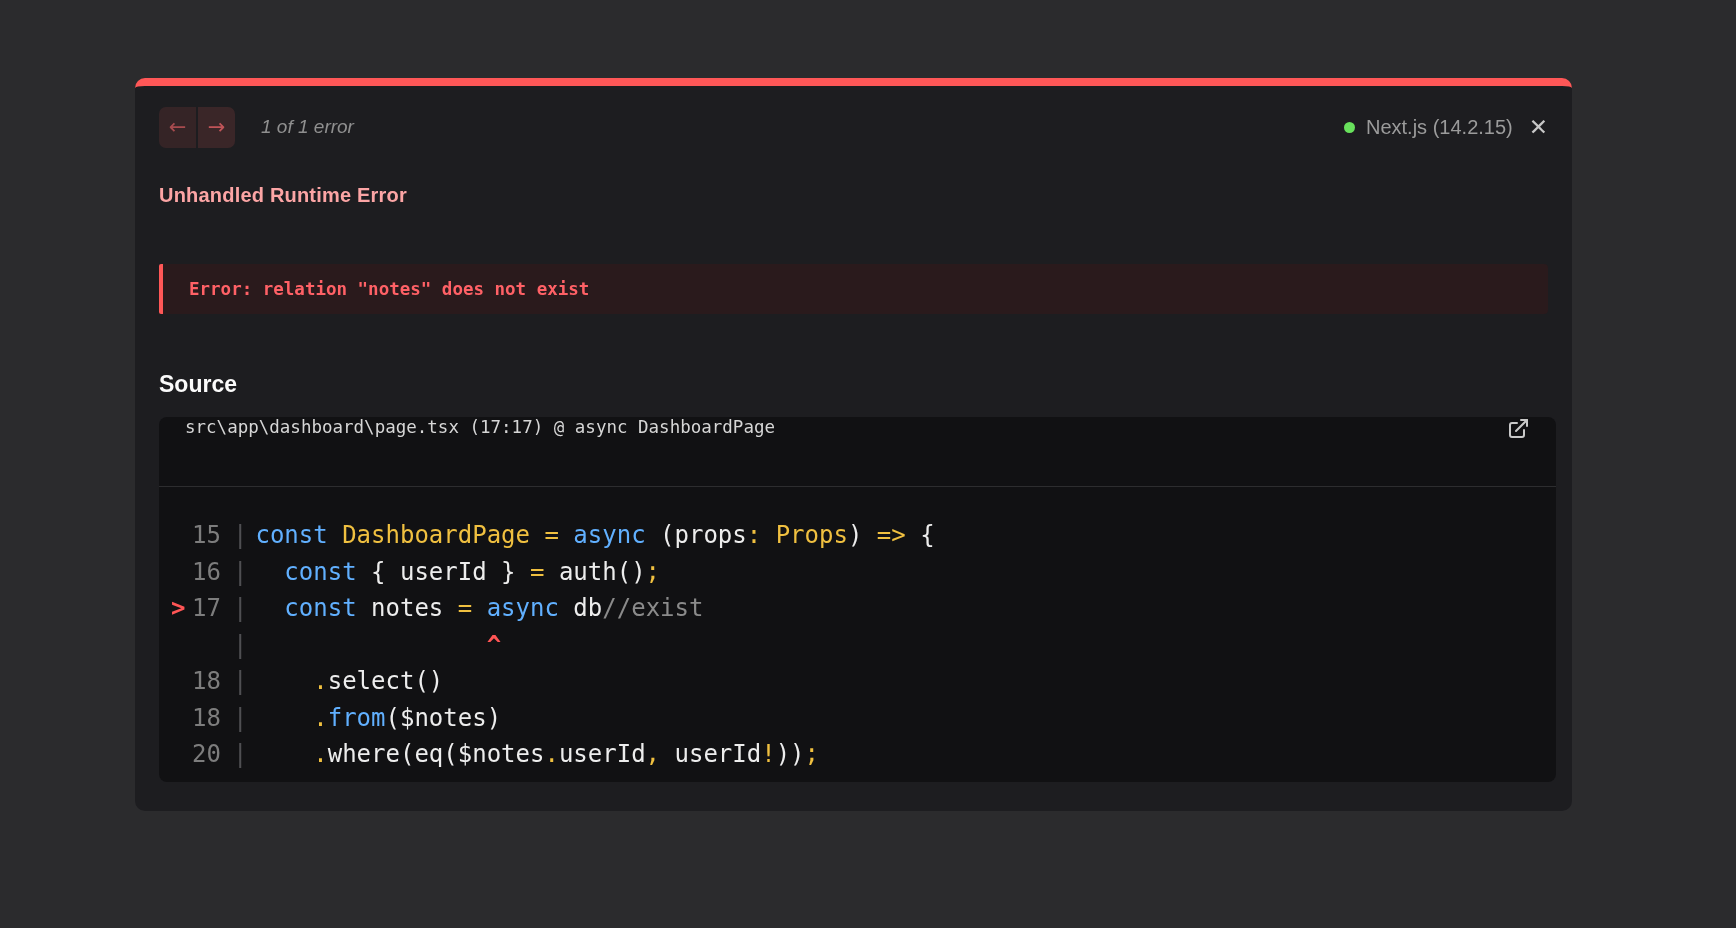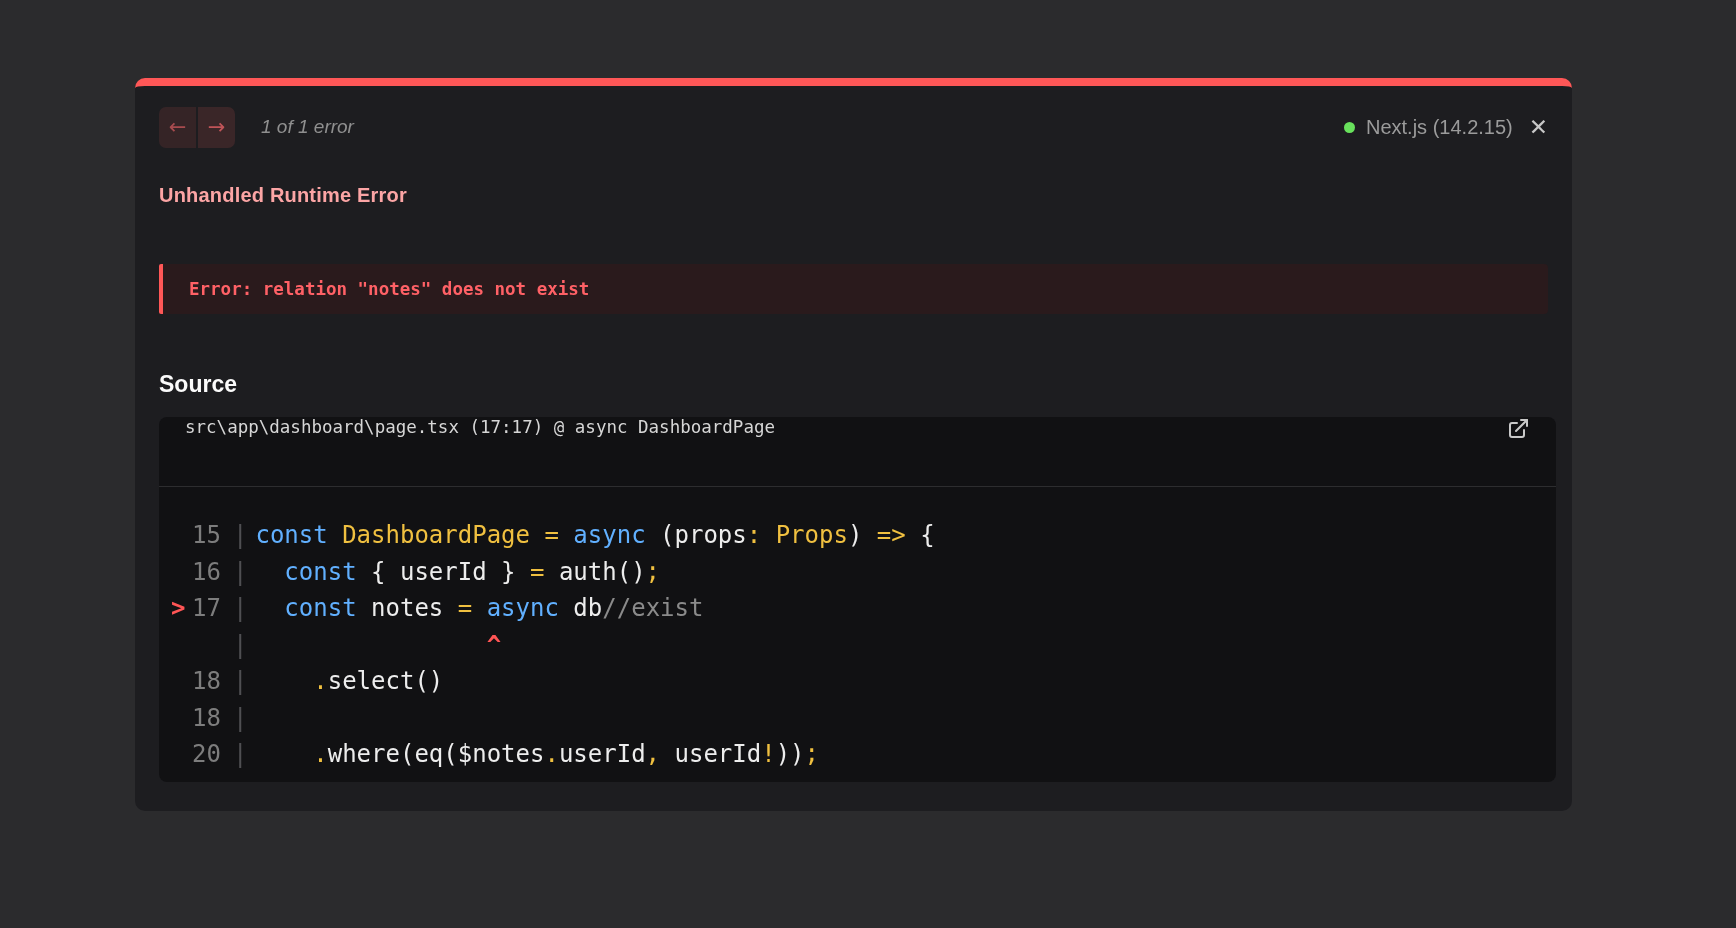--- a/index.html
+++ b/index.html
@@ -113,18 +113,18 @@
           <line x1="10" y1="14" x2="21" y2="3"></line>
         </svg>
       </button>
     </div>
     <div class="codearea" id="codearea">
         <div class="cl"><span class="marker"> </span><span class="lnum">15</span><span class="pipe">|</span><span class="codetext"><span class="tok-b">const</span><span class="tok-w"> </span><span class="tok-y">DashboardPage</span><span class="tok-w"> </span><span class="tok-y">=</span><span class="tok-w"> </span><span class="tok-b">async</span><span class="tok-w"> (props</span><span class="tok-y">:</span><span class="tok-w"> </span><span class="tok-y">Props</span><span class="tok-w">) </span><span class="tok-y">=&gt;</span><span class="tok-w"> {</span></span></div>
         <div class="cl"><span class="marker"> </span><span class="lnum">16</span><span class="pipe">|</span><span class="codetext"><span class="tok-w">  </span><span class="tok-b">const</span><span class="tok-w"> { userId } </span><span class="tok-y">=</span><span class="tok-w"> auth()</span><span class="tok-y">;</span></span></div>
         <div class="cl"><span class="marker">&gt;</span><span class="lnum">17</span><span class="pipe">|</span><span class="codetext"><span class="tok-w">  </span><span class="tok-b">const</span><span class="tok-w"> notes </span><span class="tok-y">=</span><span class="tok-w"> </span><span class="tok-b">async</span><span class="tok-w"> db</span><span class="tok-g">//exist</span></span></div>
         <div class="cl"><span class="marker"> </span><span class="lnum"></span><span class="pipe">|</span><span class="codetext"><span class="tok-w">                </span><span class="tok-r">^</span></span></div>
         <div class="cl"><span class="marker"> </span><span class="lnum">18</span><span class="pipe">|</span><span class="codetext"><span class="tok-w">    </span><span class="tok-y">.</span><span class="tok-w">select()</span></span></div>
-        <div class="cl"><span class="marker"> </span><span class="lnum">18</span><span class="pipe">|</span></div>
+        <div class="cl"><span class="marker"> </span><span class="lnum">18</span><span class="pipe">|</span><span class="codetext"><span class="tok-w">    </span><span class="tok-y">.</span><span class="tok-b">from</span><span class="tok-w">($notes)</span></span></div>
         <div class="cl"><span class="marker"> </span><span class="lnum">20</span><span class="pipe">|</span><span class="codetext"><span class="tok-w">    </span><span class="tok-y">.</span><span class="tok-w">where(eq($notes</span><span class="tok-y">.</span><span class="tok-w">userId</span><span class="tok-y">,</span><span class="tok-w"> userId</span><span class="tok-y">!</span><span class="tok-w">))</span><span class="tok-y">;</span></span></div>
       </div>
   </div>
 
 </div>
 
 </body></html>

